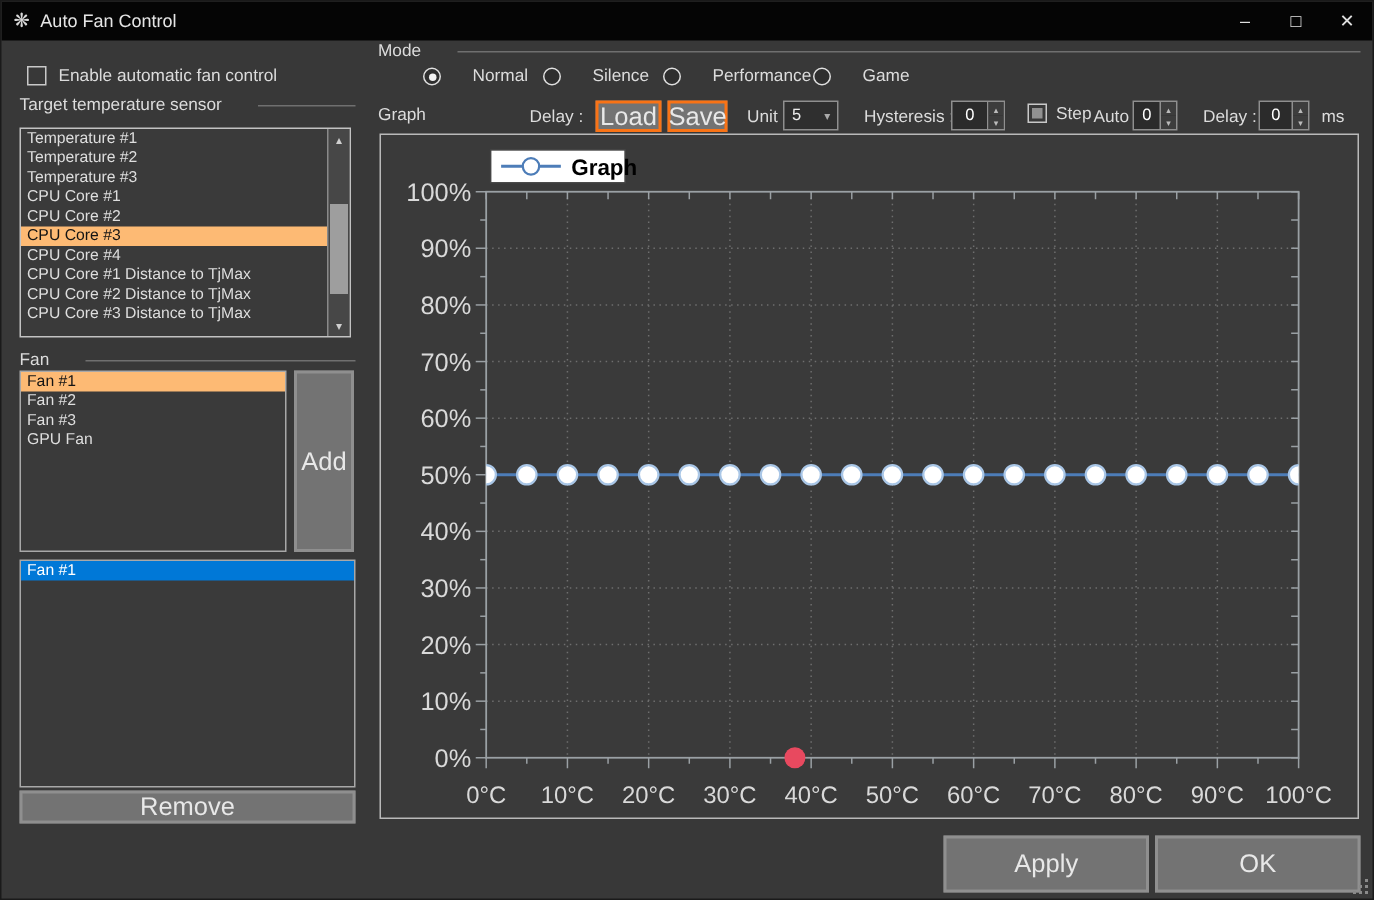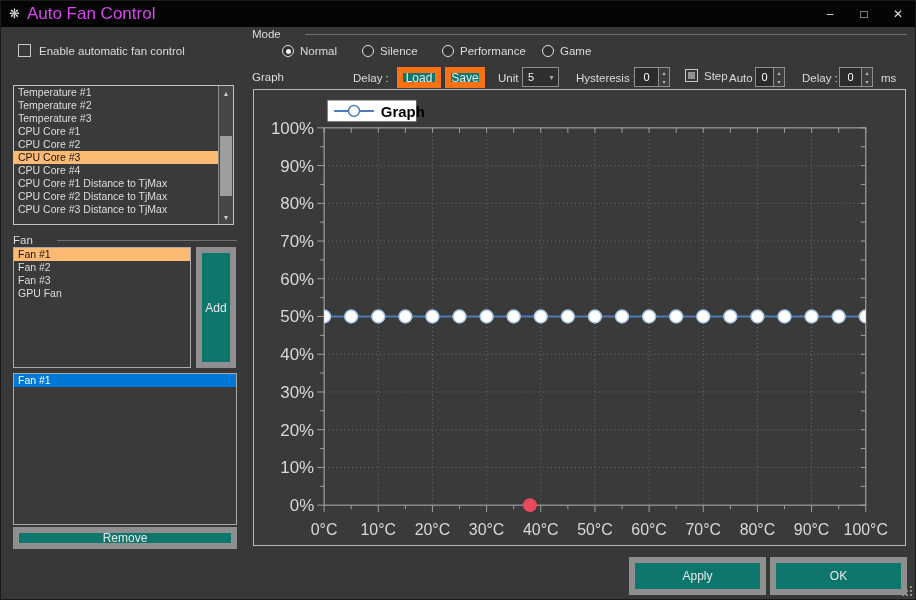--- a/index.html
+++ b/index.html
@@ -1,39 +1,39 @@
 <!DOCTYPE html>
 <html><head>
 <meta charset="utf-8">
 <style>
   *{margin:0;padding:0;box-sizing:border-box}
   body{font-family:"Liberation Sans",sans-serif;background:#222}
   #win{position:relative;width:916px;height:600px;background:#383838;overflow:hidden;border:1px solid #1a1a1a}
   .titlebar{position:absolute;left:0;top:0;right:0;height:26px;background:#050505;display:flex;align-items:center}
   .app-icon{margin-left:8px;color:#d8d8d8;font-size:13px;line-height:26px}
-  .title{margin-left:7px;color:#d946ef;font-size:17px}
+  .title{margin-left:7px;color:#e5e5e5;font-size:12px}
   .winbtns{margin-left:auto;display:flex;height:100%}
   .wbtn{width:34px;display:flex;align-items:center;justify-content:center;color:#e0e0e0;font-size:12px}
   .label{position:absolute;color:#dcdcdc;font-size:11.5px;white-space:nowrap}
   .group-row{position:absolute;display:flex;align-items:center;gap:24px;color:#dcdcdc;font-size:11.5px}
   .group-line{flex:1;border-top:1px solid #6f6f6f;margin-top:1px}
   .enable-row{position:absolute;left:17px;top:43px;display:flex;gap:8px;align-items:center;color:#dcdcdc;font-size:11.5px}
   .checkbox{width:13px;height:13px;border:1px solid #c9c9c9;background:#383838;display:inline-flex;align-items:center;justify-content:center;flex:none}
   .check-fill{width:7px;height:7px;background:#919191}
   .listbox{position:absolute;background:#3a3a3a;border:1px solid #c2c2c2;overflow:hidden}
   .lrow{height:13px;line-height:13px;font-size:10.5px;color:#dedede;padding-left:4px;white-space:nowrap}
   .sel-white{background:#fdba74;color:#141414}
   .sel-blue{background:#0078d7;color:#ffffff}
-  .btn{position:absolute;background:#0f766e;border:6px solid #f97316;color:#e8e8e8;font-size:12px;display:flex;align-items:center;justify-content:center;cursor:default}
+  .btn{position:absolute;background:#737373;border:2px solid #f97316;color:#e8e8e8;font-size:17px;display:flex;align-items:center;justify-content:center;cursor:default}
   .btn.gray{border-color:#8f8f8f}
   .scrollbar{position:absolute;top:0;right:0;bottom:0;width:15px;background:#474747;border-left:1px solid #8a8a8a}
   .sb-up{position:absolute;top:0;left:0;right:0;height:14px;display:flex;align-items:center;justify-content:center;color:#cfcfcf;font-size:8px}
   .sb-down{position:absolute;bottom:0;left:0;right:0;height:14px;display:flex;align-items:center;justify-content:center;color:#cfcfcf;font-size:8px}
   .sb-thumb{position:absolute;left:1px;right:1px;top:50px;height:60px;background:#9e9e9e}
-  .radio-opt{position:absolute;display:flex;align-items:center;gap:6px;color:#dcdcdc;font-size:11.5px}
+  .radio-opt{position:absolute;display:flex;align-items:center;gap:21px;color:#dcdcdc;font-size:11.5px}
   .radio{width:12px;height:12px;border:1px solid #e0e0e0;border-radius:50%;background:#2f2f2f;display:inline-flex;align-items:center;justify-content:center;flex:none}
   .radio-dot{width:5px;height:5px;border-radius:50%;background:#f2f2f2}
   .spinner{position:absolute;display:flex;border:1px solid #8f8f8f;background:#2b2b2b;height:20px}
   .spin-val{flex:1;color:#fff;font-size:11px;display:flex;align-items:center;justify-content:center}
   .spin-arrows{width:11px;display:flex;flex-direction:column;border-left:1px solid #8f8f8f}
   .spin-arrows span{flex:1;font-size:6px;color:#bbb;display:flex;align-items:center;justify-content:center;background:#3d3d3d}
   .dropdown{position:absolute;display:flex;align-items:center;border:1px solid #8f8f8f;background:#2f2f2f;height:20px}
   .dd-val{flex:1;color:#eee;font-size:11px;padding-left:5px}
   .dd-arrow{width:13px;color:#aaa;font-size:8px;text-align:center}
   .step-row{position:absolute;display:flex;align-items:center;gap:6px;color:#dcdcdc;font-size:11.5px}
@@ -58,20 +58,24 @@
       <div class="wbtn">□</div>
       <div class="wbtn">✕</div>
     </div>
   </div>
 
   <div class="enable-row">
     <span class="checkbox"></span>
     <span>Enable automatic fan control</span>
   </div>
 
+  <div class="group-row" style="left:12px;top:63px;width:224px">
+    <span>Target temperature sensor</span>
+    <span class="group-line"></span>
+  </div>
   <div class="listbox" style="left:12px;top:84px;width:221px;height:140px">
     <div style="margin-right:15px">
       <div class="lrow">Temperature #1</div>
       <div class="lrow">Temperature #2</div>
       <div class="lrow">Temperature #3</div>
       <div class="lrow">CPU Core #1</div>
       <div class="lrow">CPU Core #2</div>
       <div class="lrow sel-white">CPU Core #3</div>
       <div class="lrow">CPU Core #4</div>
       <div class="lrow">CPU Core #1 Distance to TjMax</div>

